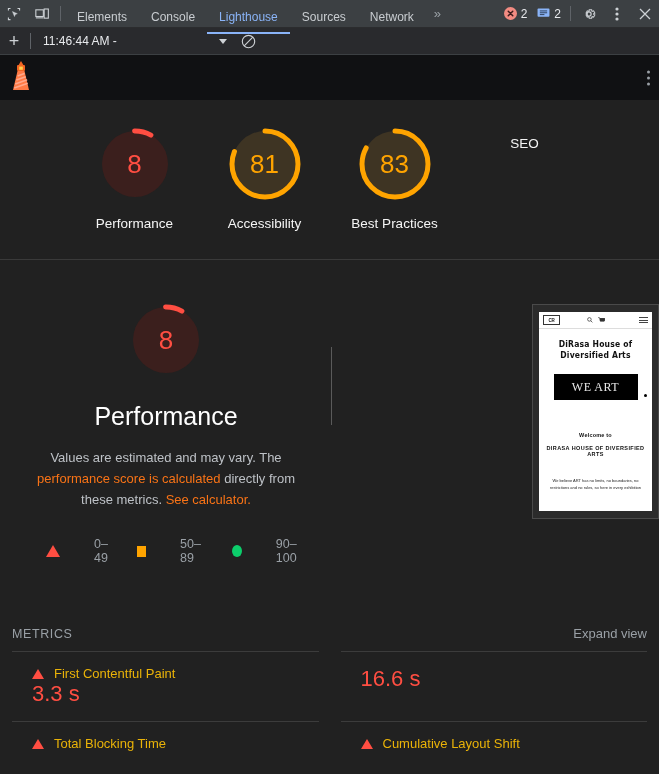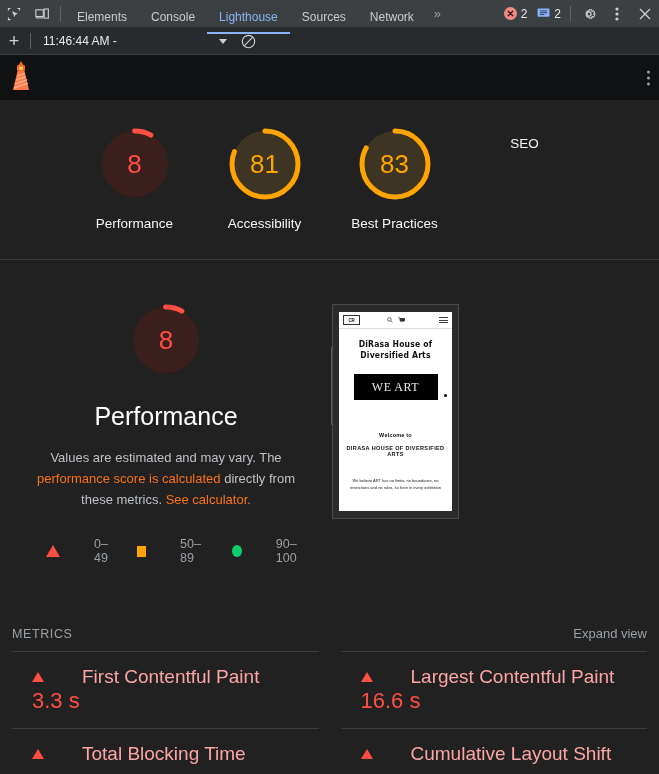--- a/index.html
+++ b/index.html
@@ -197,21 +197,21 @@
 
   .perf-divider {
     position: absolute;
     left: 331px; top: 87px;
     width: 1px; height: 78px;
     background: #5a5a5a;
   }
 
   .perf-right {
     flex: 1;
-    display: flex; justify-content: flex-start;
+    display: flex; justify-content: flex-end;
     padding-top: 4px;
   }
   .phone {
     width: 127px; height: 215px;
     background: #2b2b2b;
     border: 1px solid #4a4a4a;
     padding: 7px 6px;
   }
   .phone-screen {
     width: 100%; height: 100%;
@@ -308,21 +308,21 @@
     padding: 14px 0 14px 20px;
   }
   .metric-row { display: flex; align-items: center; gap: 10px; }
   .metric-tri {
     width: 0; height: 0;
     border-left: 6px solid transparent;
     border-right: 6px solid transparent;
     border-bottom: 10px solid #ff4e42;
     flex: none;
   }
-  .metric-name { font-size: 19px; color: #fca5a5; margin-left: 28px; }
+  .metric-name { font-size: 13px; color: #eab308; }
   .metric-value {
     margin-top: 0;
     font-size: 22px; color: #ff4e42;
     padding-left: 0px;
   }
 </style>
 </head>
 <body>
 
 <div class="devtools-tabbar">
@@ -549,24 +549,20 @@
   <div class="metrics-grid">
     <div class="metric-cell">
       <div class="metric-row">
         <span class="metric-tri"></span>
         <span class="metric-name">First Contentful Paint</span>
       </div>
       <div class="metric-value">3.3 s</div>
     </div>
 
     <div class="metric-cell">
-      <div class="metric-row">
-        <span class="metric-tri"></span>
-        <span class="metric-name">Largest Contentful Paint</span>
-      </div>
       <div class="metric-value">16.6 s</div>
     </div>
 
     <div class="metric-cell">
       <div class="metric-row">
         <span class="metric-tri"></span>
         <span class="metric-name">Total Blocking Time</span>
       </div>
       <div class="metric-value"></div>
     </div>

